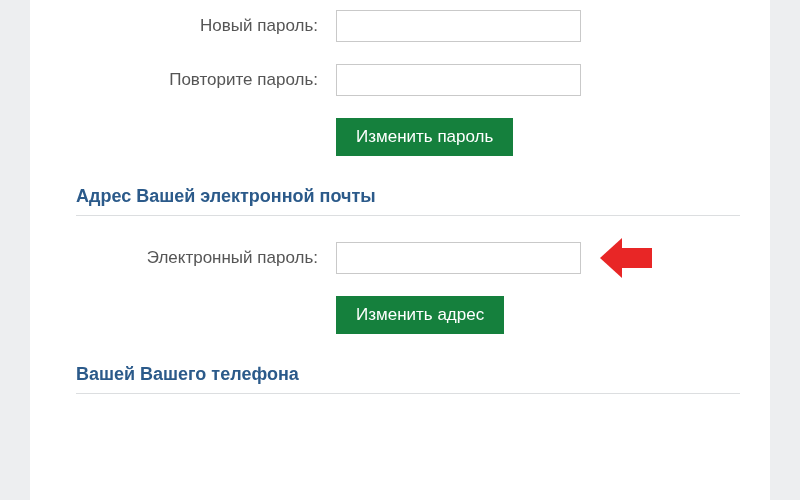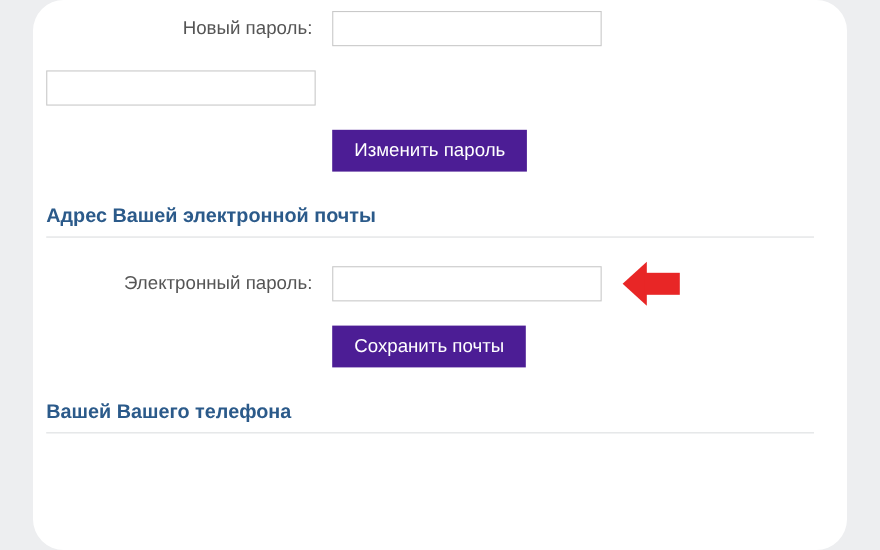--- a/index.html
+++ b/index.html
@@ -10,23 +10,22 @@
     body {
       font-family: Tahoma, Arial, sans-serif;
       background: #edeef0;
       width: 800px;
       height: 500px;
       overflow: hidden;
     }
     .panel {
       background: #ffffff;
       margin: 0 30px;
-      padding: 10px 30px 30px 12px;
+      padding: 10px 30px 30px 46px;
       height: 100%;
-      border-radius: 28px;
     }
     .form-row {
       display: flex;
       align-items: center;
       margin-bottom: 22px;
     }
     .form-label {
       width: 260px;
       text-align: right;
       padding-right: 18px;
@@ -43,21 +42,21 @@
     }
     .button-row {
       display: flex;
       margin-bottom: 30px;
     }
     .button-offset {
       width: 260px;
       flex-shrink: 0;
     }
     .btn {
-      background: #4c1d95;
+      background: #15803d;
       color: #fff;
       border: none;
       padding: 9px 20px;
       font-size: 17px;
       cursor: pointer;
       font-family: inherit;
     }
     .section-title {
       color: #2b5a8a;
       font-size: 18px;
@@ -100,20 +99,21 @@
 <body>
 
 <div class="panel">
 
   <div class="form-row">
     <div class="form-label">Новый пароль:</div>
     <input type="password" class="form-input" style="">
   </div>
 
   <div class="form-row">
+    <div class="form-label">Повторите пароль:</div>
     <input type="password" class="form-input" style="">
   </div>
 
   <div class="button-row">
     <div class="button-offset"></div>
     <button class="btn">Изменить пароль</button>
   </div>
 
   <div class="section-title">Адрес Вашей электронной почты</div>
 
@@ -123,18 +123,18 @@
       <input type="text" class="form-input" style="">
     </div>
     <div class="arrow">
       <div class="arrow-head"></div>
       <div class="arrow-shaft"></div>
     </div>
   </div>
 
   <div class="button-row">
     <div class="button-offset"></div>
-    <button class="btn">Сохранить почты</button>
+    <button class="btn">Изменить адрес</button>
   </div>
 
   <div class="section-title">Вашей Вашего телефона</div>
 
 </div>
 
 </body></html>

